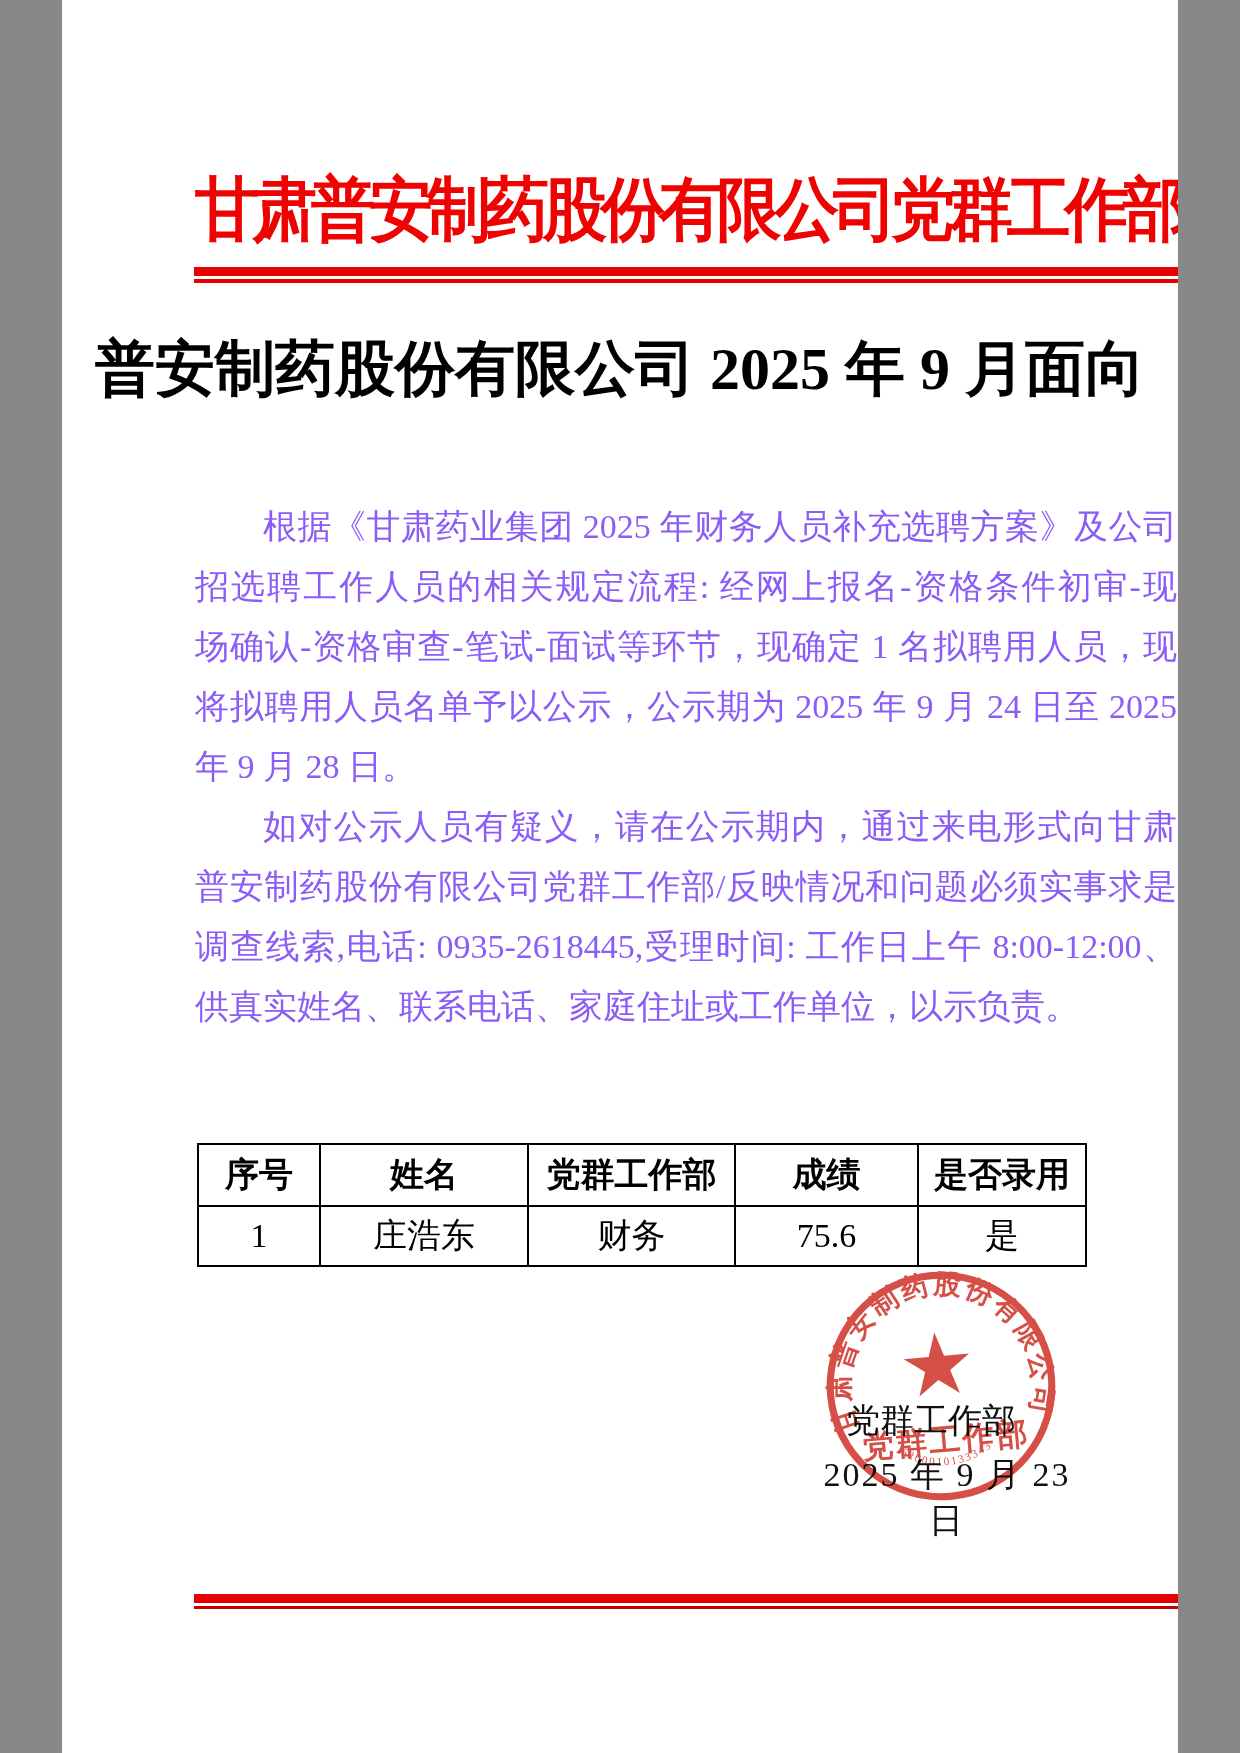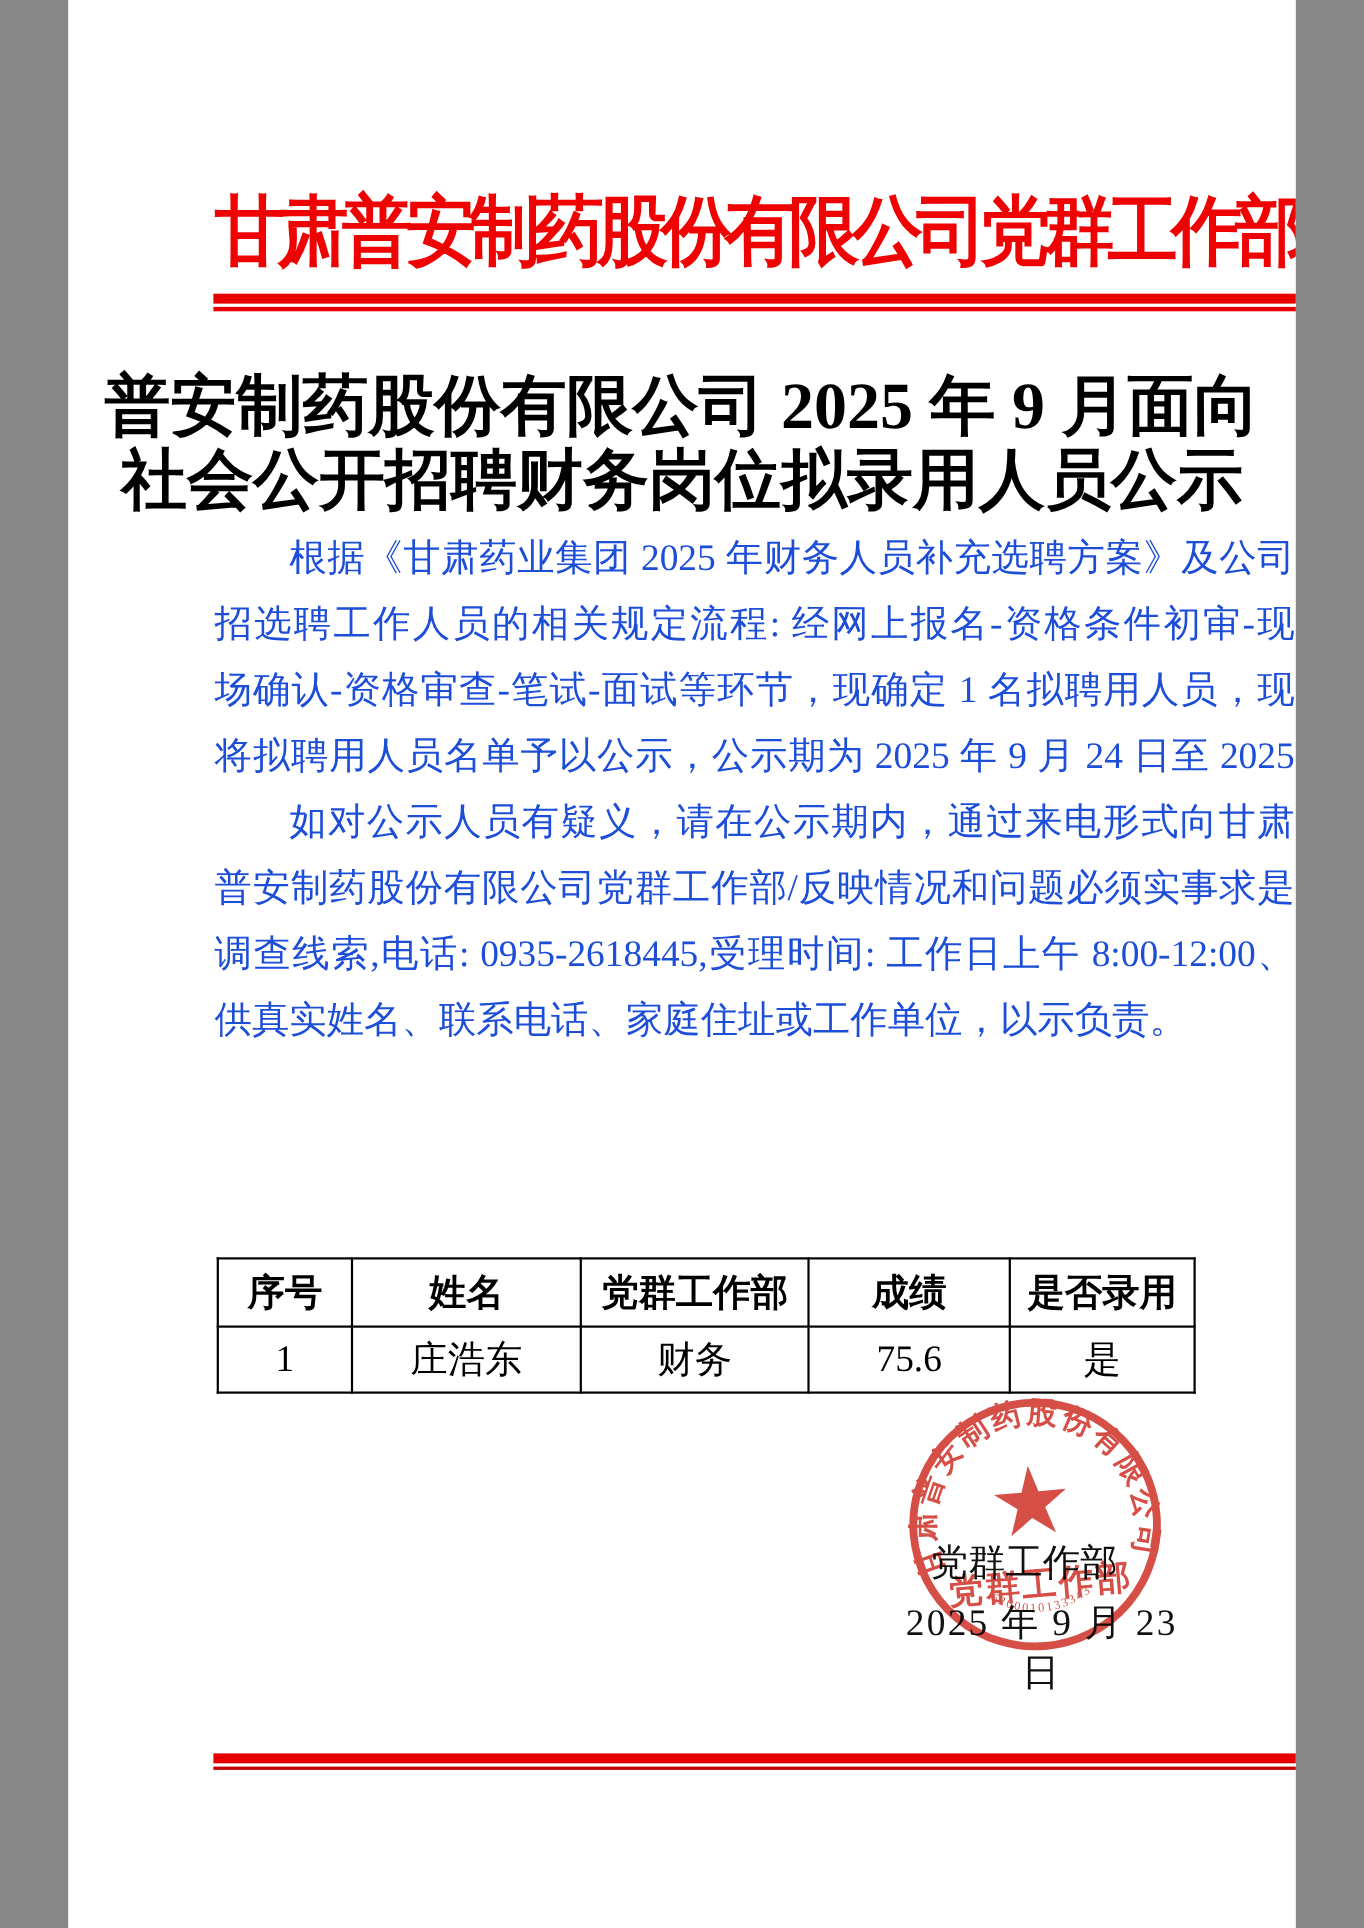--- a/index.html
+++ b/index.html
@@ -32,22 +32,22 @@
 
   
   .doc-title {
     position:absolute; top:336px; left:0; width:100%;
     text-align:center; font-weight:700; font-size:60px; line-height:67px;
     color:#000;
   }
 
   
   .body-text {
-    position:absolute; top:478px; left:133px; width:982px;
-    font-size:34px; line-height:60px; color:#1d4ed8;
+    position:absolute; top:497px; left:133px; width:982px;
+    font-size:34px; line-height:60px; color:#8b5cf6;
   }
   .body-text .line { text-align:justify; text-align-last:justify; white-space:nowrap; }
   .body-text .line.indent { text-indent:2em; }
   .body-text .line.end { text-align-last:left; }
 
   
   .roster { position:absolute; top:1143px; left:135px;border-radius:19px; }
   .roster table {
     border-collapse:collapse; table-layout:fixed; width:888px;
     font-size:34px; text-align:center;
@@ -80,28 +80,28 @@
 <body>
 
 <div class="page">
 
   <div class="letterhead">甘肃普安制药股份有限公司党群工作部</div>
 
   <div class="red-rule top"></div>
 
   <div class="doc-title">
     <div>普安制药股份有限公司 2025 年 9 月面向</div>
-    <div>社会公开招聘财务岗位拟录用人员公示</div>
   </div>
 
   <div class="body-text">
     <div class="line indent">根据《甘肃药业集团 2025 年财务人员补充选聘方案》及公司</div>
     <div class="line">招选聘工作人员的相关规定流程: 经网上报名-资格条件初审-现</div>
     <div class="line">场确认-资格审查-笔试-面试等环节，现确定 1 名拟聘用人员，现</div>
     <div class="line">将拟聘用人员名单予以公示，公示期为 2025 年 9 月 24 日至 2025</div>
+    <div class="line end">年 9 月 28 日。</div>
     <div class="line indent">如对公示人员有疑义，请在公示期内，通过来电形式向甘肃</div>
     <div class="line">普安制药股份有限公司党群工作部/反映情况和问题必须实事求是</div>
     <div class="line">调查线索,电话: 0935-2618445,受理时间: 工作日上午 8:00-12:00、</div>
     <div class="line end">供真实姓名、联系电话、家庭住址或工作单位，以示负责。</div>
   </div>
 
   <div class="roster">
     <table>
       <colgroup>
           <col class="c0">

